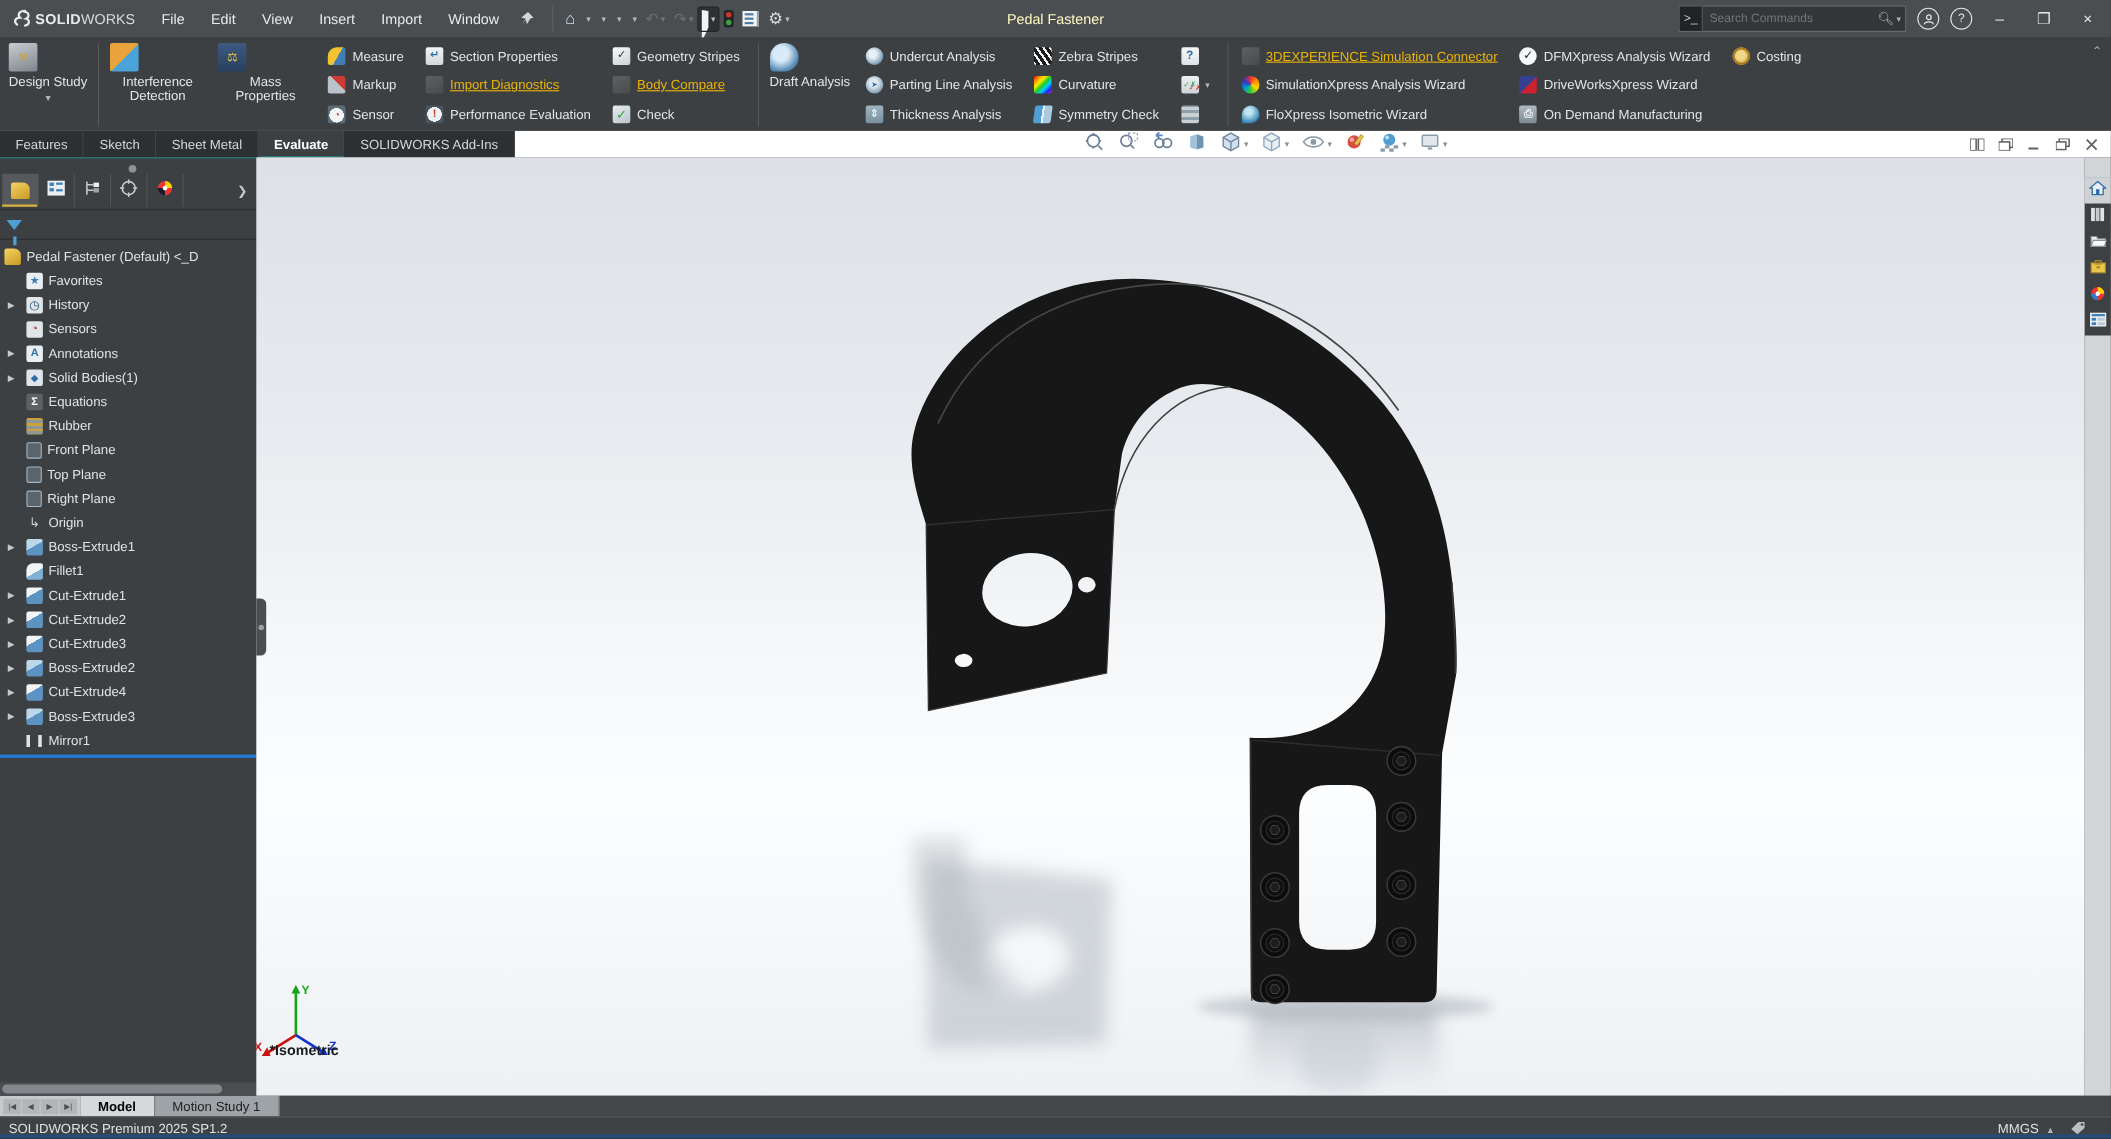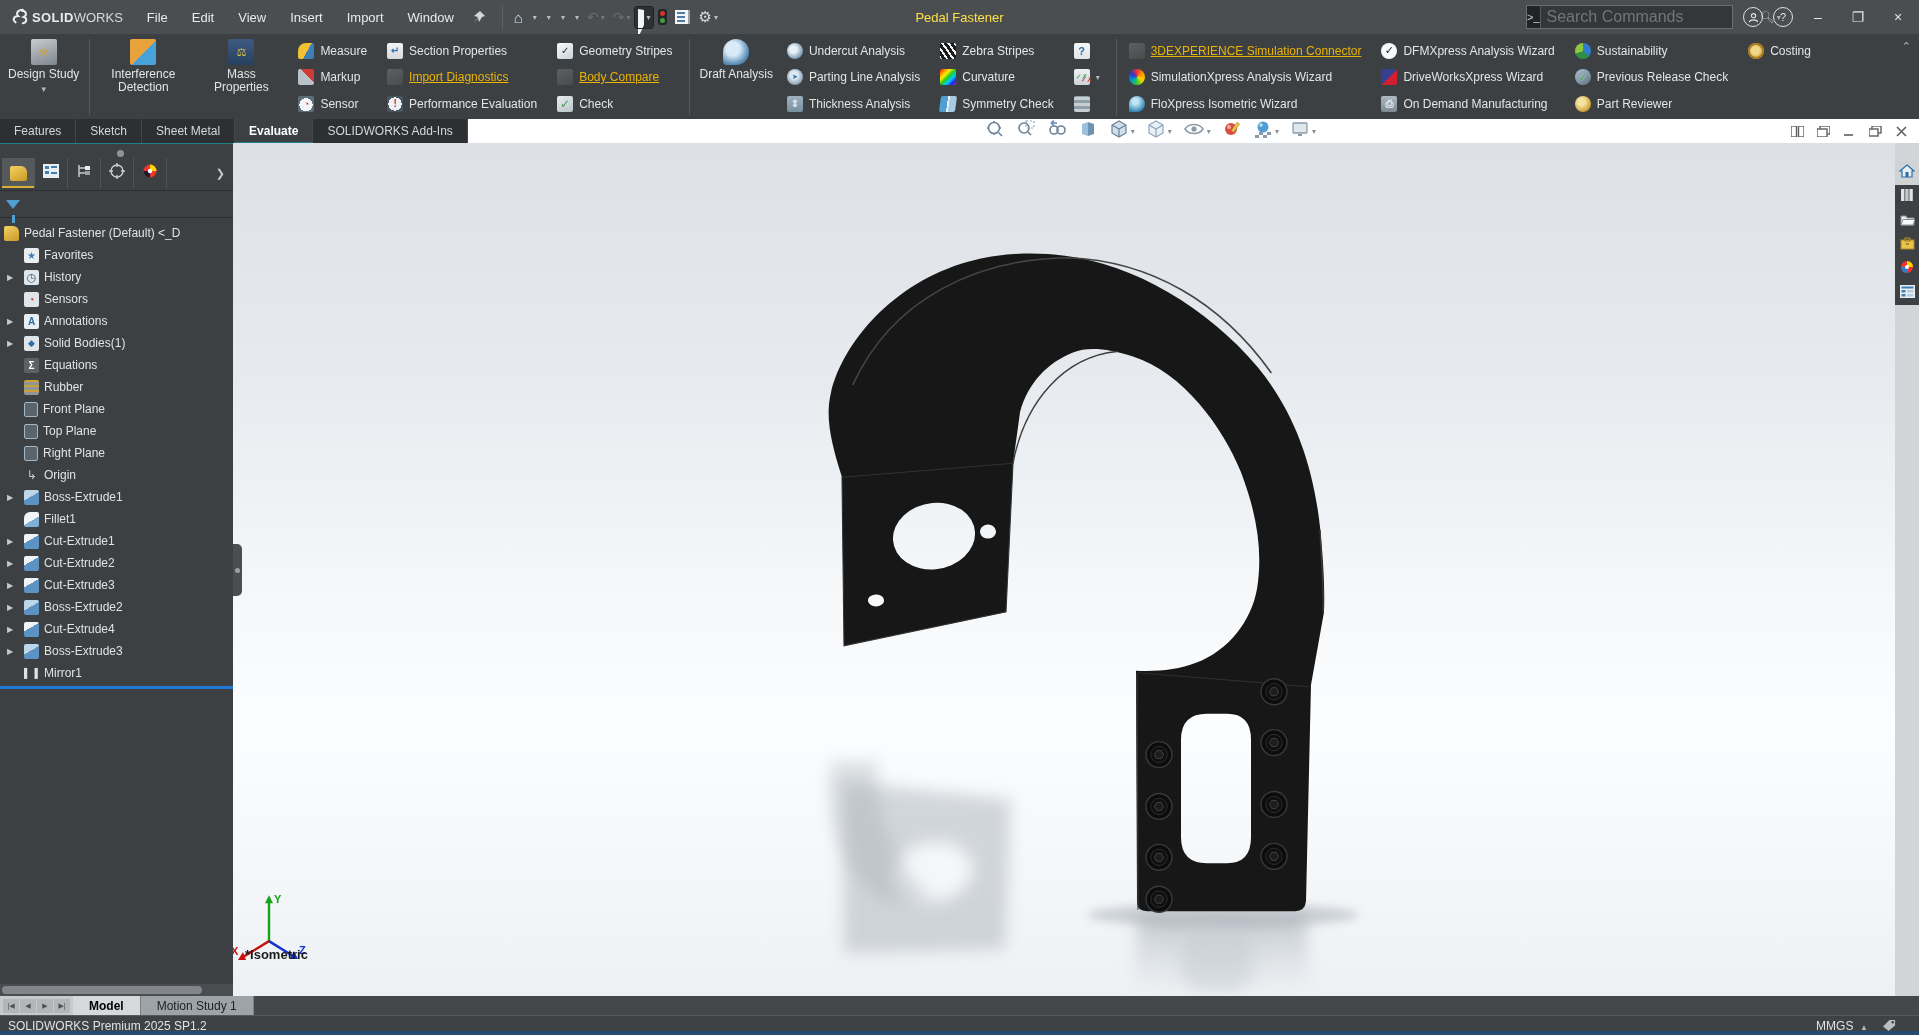--- a/index.html
+++ b/index.html
@@ -15,34 +15,34 @@
   .brand span.lt{font-weight:normal;color:#d7dadc;}
   .menus{display:flex;gap:4px;}
   .menu-item{padding:4px 10px;cursor:default;}
   .pin{margin:0 8px;opacity:.9;}
   .qsep{width:1px;height:24px;background:#5d6164;margin:0 8px;}
   .qicons{display:flex;align-items:center;gap:2px;}
   .qbtn{display:flex;align-items:center;padding:3px 3px;border-radius:2px;}
   .qbtn .dd{font-size:8px;color:#b9bcbe;margin-left:2px;}
   .qbtn.pressed{background:#2e3133;outline:1px solid #202224;}
   .qbtn.disabled{opacity:.38;}
-  .title-center{position:absolute;left:0;right:0;text-align:center;pointer-events:none;color:#fde047;}
+  .title-center{position:absolute;left:0;right:0;text-align:center;pointer-events:none;color:#fef9c3;}
   .tb-right{margin-left:auto;display:flex;align-items:center;gap:10px;padding-right:6px;}
   .searchbox{display:flex;align-items:center;background:#33373a;border:1px solid #6a6e71;height:22px;width:205px;}
   .searchbox .term{background:#212426;color:#cfd3d5;width:20px;height:100%;display:flex;align-items:center;justify-content:center;font-size:11px;border-right:1px solid #55595c;}
-  .searchbox input{background:transparent;border:0;outline:0;color:#cfd2d4;font-size:16px;flex:1;padding:0 6px;font-family:inherit;}
+  .searchbox input{background:transparent;border:0;outline:0;color:#cfd2d4;font-size:11px;flex:1;padding:0 6px;font-family:inherit;}
   .searchbox .mag{color:#aeb2b4;font-size:12px;padding-right:2px;}
   .searchbox .dd{font-size:8px;color:#aeb2b4;padding-right:4px;}
   .circle-ic{width:18px;height:18px;border:1.6px solid #dfe2e3;border-radius:50%;display:flex;align-items:center;justify-content:center;font-size:11px;color:#dfe2e3;}
   .win-ic{width:30px;height:26px;display:flex;align-items:center;justify-content:center;color:#e3e5e6;font-size:14px;}
 
   
   .ribbon{height:84px;background:#3d4042;display:flex;align-items:stretch;padding:1px 2px 0 2px;position:relative;}
   .rb-sep{width:1px;background:#55595c;margin:4px 4px;}
-  .rb-big{display:flex;flex-direction:column;align-items:center;justify-content:flex-start;padding:4px 6px 2px;min-width:54px;text-align:center;color:#e2e4e5;font-size:12px;line-height:13px;border-radius:2px;}
+  .rb-big{display:flex;flex-direction:column;justify-content:flex-start;padding:4px 6px 2px;min-width:54px;text-align:center;color:#e2e4e5;font-size:12px;line-height:13px;border-radius:2px;}
   .rb-big .ic{width:26px;height:26px;margin-bottom:3px;}
   .rb-big .dd{font-size:8px;color:#b4b7b9;margin-top:2px;}
   .rb-colgrp{display:flex;flex-direction:column;justify-content:space-between;padding:3px 8px 3px 4px;}
   .rb-item{display:flex;align-items:center;gap:6px;height:25px;color:#e2e4e5;font-size:12px;white-space:nowrap;padding:0 4px;border-radius:2px;}
   .rb-item.disabled{color:#eab308;text-decoration:underline;}
   .rb-item.disabled .ic{filter:grayscale(1) brightness(.85);opacity:.55;}
   .rb-item .dd{font-size:8px;color:#b4b7b9;}
   .rb-collapse{position:absolute;right:8px;top:6px;color:#b4b7b9;font-size:11px;}
 
   
@@ -416,34 +416,20 @@
           <span class="ic ic-driveworksxpress"></span>
           <span>DriveWorksXpress Wizard</span>
         </div>
         <div class="rb-item">
           <span class="ic ic-on-demand-manufacturing"></span>
           <span>On Demand Manufacturing</span>
         </div>
       </div>
       <div class="rb-colgrp">
         <div class="rb-item">
-          <span class="ic ic-sustainability"></span>
-          <span>Sustainability</span>
-        </div>
-        <div class="rb-item">
-          <span class="ic ic-previous-release-check"></span>
-          <span>Previous Release Check</span>
-        </div>
-        <div class="rb-item">
-          <span class="ic ic-part-reviewer"></span>
-          <span>Part Reviewer</span>
-        </div>
-      </div>
-      <div class="rb-colgrp">
-        <div class="rb-item">
           <span class="ic ic-costing"></span>
           <span>Costing</span>
         </div>
       </div>
       <div class="rb-collapse">⌃</div>
     </div>
 
   <div class="tabstrip">
     <div class="cmd-tabs" id="cmdtabs">
         <div class="cmd-tab">Features</div>

